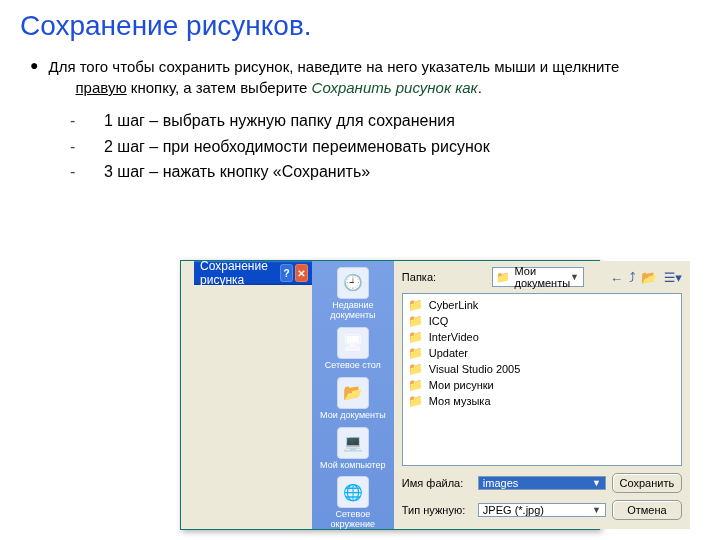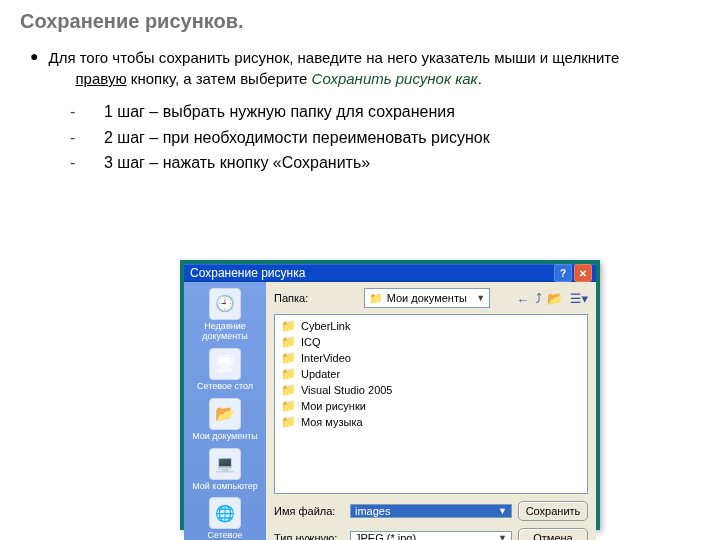--- a/index.html
+++ b/index.html
@@ -6,23 +6,23 @@
   body {
     margin: 0;
     font-family: Arial, sans-serif;
     background: #fff;
     width: 720px;
     height: 540px;
     padding: 10px 20px 0 20px;
     overflow: hidden;
   }
   .slide-title {
-    font-size: 20px;
-    font-weight: bold;
-    color: #737373;
+    font-size: 28px;
+    font-weight: normal;
+    color: #1d4ed8;
     margin: 0 0 14px 0;
   }
   .para {
     display: flex;
     margin: 0 0 10px 10px;
     font-size: 15px;
     line-height: 1.4;
     color: #000;
   }
   .bullet-dot { margin-right: 10px; font-size: 14px; color: #000; }
@@ -31,27 +31,28 @@
   .steps { margin: 6px 0 8px 50px; font-size: 16px; }
   .step-row { display:flex; line-height: 1.6; }
   .dash { width: 34px; color:#444; }
   
   .dialog {
     position: absolute;
     left: 180px;
     top: 260px;
     width: 420px;
     height: 270px;
-    border: 4px solid #0f766e;
+    border: 1px solid #0f766e;
     font-family: Tahoma, sans-serif;
     font-size: 11px;
     background: #ece9d8;
     box-shadow: 2px 2px 6px rgba(0,0,0,0.3);
     display:flex;
-    flex-direction:column;
+    flex-direction:row;
+    padding-left:13px;
   }
   .titlebar {
     height: 24px;
     background: linear-gradient(to bottom, #3a79e6 0%, #0a49c8 8%, #0a49c8 90%, #083a9e 100%);
     color: #fff;
     display: flex;
     align-items: center;
     padding: 0 4px 0 6px;
     font-size: 12px;
   }

